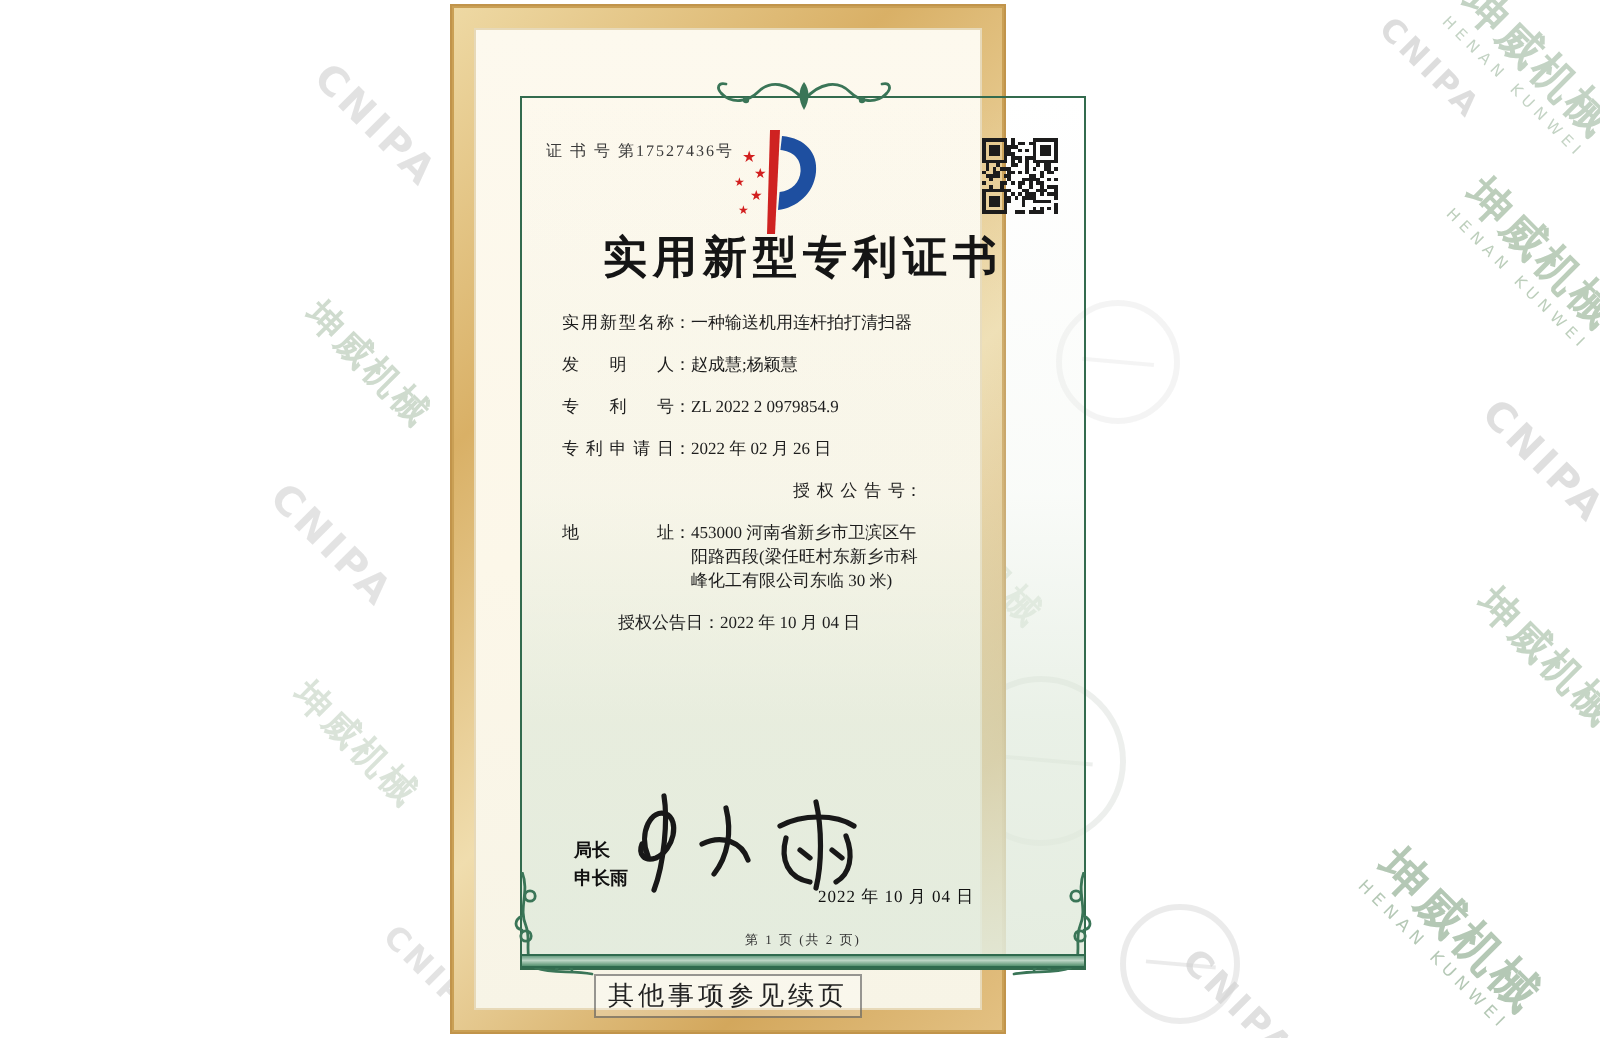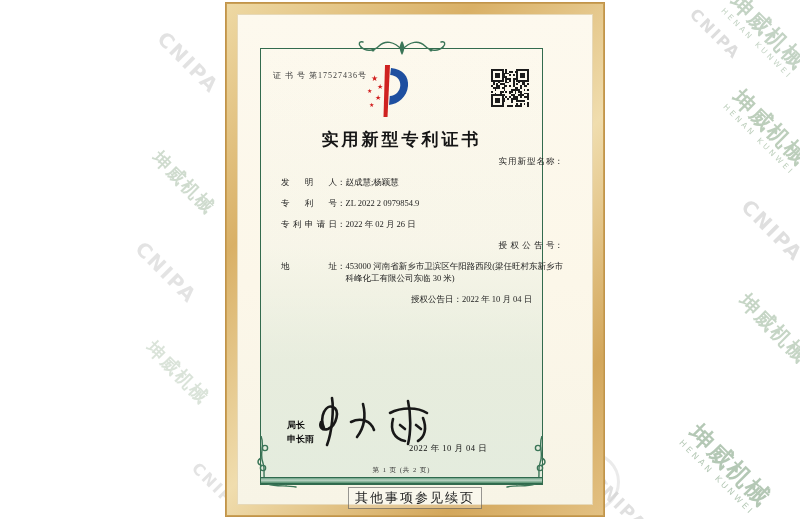--- a/index.html
+++ b/index.html
@@ -8,21 +8,21 @@
   
   #wm-layer{position:absolute;inset:0;pointer-events:none;z-index:1;}
   .wm-text{position:absolute;transform:rotate(45deg);transform-origin:left top;
            font-family:"DejaVu Sans","Liberation Sans",sans-serif;font-weight:bold;
            letter-spacing:2px;white-space:nowrap;line-height:1;}
   .wm-sub{display:block;font-size:0.35em;letter-spacing:3px;font-weight:normal;margin-top:2px;}
   .wm-logo{position:absolute;transform:rotate(45deg);border-radius:50%;box-sizing:border-box;}
   .wm-logo .chord{position:absolute;left:18%;top:48%;width:64%;height:0;border-top:2px solid;
                   transform:rotate(-40deg);}
   
-  #gold-frame{position:absolute;left:225px;top:2px;width:380px;height:515px;box-sizing:border-box;
+  #gold-frame{position:absolute;left:225px;top:2px;width:278px;height:515px;box-sizing:border-box;
               z-index:2;padding:11px;
               background:linear-gradient(135deg,#eed9a4 0%,#d9b066 28%,#f0ddae 55%,#d3a75c 82%,#e3c183 100%);
               border:1px solid #c1944b;box-shadow:inset 0 0 0 1px #caa055;}
   #paper{position:relative;width:100%;height:100%;box-sizing:border-box;
          background:linear-gradient(180deg,#fdf9ee 0%,#fcf7e9 55%,#f7f4e6 100%);
          box-shadow:inset 0 0 0 1px #e7d9b8;}
   
   #inner-frame{position:absolute;left:23px;top:34px;width:283px;height:437px;box-sizing:border-box;
                border:1.2px solid #336b4e;
                background:linear-gradient(180deg,rgba(240,244,235,0) 0%,rgba(233,240,230,0.25) 45%,
@@ -32,21 +32,21 @@
                border-top:1px solid #2f6a4e;border-bottom:1px solid #2f6a4e;}
   .ornament-top{position:absolute;left:50%;top:-11px;transform:translateX(-50%);}
   .corner{position:absolute;bottom:-4px;}
   .corner.left{left:-5px;}
   .corner.right{right:-5px;transform:scaleX(-1);}
   
   .abs{position:absolute;z-index:3;}
   #cert-no{left:36px;top:56px;font-size:8px;letter-spacing:1px;color:#3a3a3a;}
   #qr{left:254px;top:55px;width:38px;height:38px;}
   #emblem{left:128px;top:50px;width:44px;height:54px;}
-  #title{left:23px;top:114px;width:283px;text-align:center;font-size:17px;font-weight:bold;
+  #title{left:23px;top:100px;width:283px;text-align:center;font-size:22px;font-weight:bold;
          letter-spacing:3px;color:#151515;}
   #fields{left:44px;top:141px;right:30px;font-size:8.5px;color:#1d1d1d;line-height:12px;}
   .field{display:flex;margin-bottom:9px;justify-content:flex-end;}
   .flabel{display:inline-block;width:56px;text-align:justify;text-align-last:justify;flex:none;}
   .fcolon{flex:none;}
   .fvalue{flex:1;}
   #grant-row{display:flex;margin-top:0px;}
   #grant-row .g1{width:152px;flex:none;}
   #paras{left:46px;top:286px;right:28px;font-size:8px;color:#222;line-height:11.5px;
          text-align:justify;}
@@ -390,20 +390,21 @@
           <text x="4" y="43" font-size="6" fill="#d21f1f">★</text>
         </svg>
       </div>
 
       <div class="abs" id="title">实用新型专利证书</div>
 
       <div class="abs" id="fields">
         <div class="field">
           <span class="flabel">实用新型名称</span>
             <span class="fcolon">：</span>
+            <span class="fvalue">一种输送机用连杆拍打清扫器</span>
         </div>
         <div class="field">
           <span class="flabel">发明人</span>
             <span class="fcolon">：</span>
             <span class="fvalue">赵成慧;杨颖慧</span>
         </div>
         <div class="field">
           <span class="flabel">专利号</span>
             <span class="fcolon">：</span>
             <span class="fvalue">ZL 2022 2 0979854.9</span>

